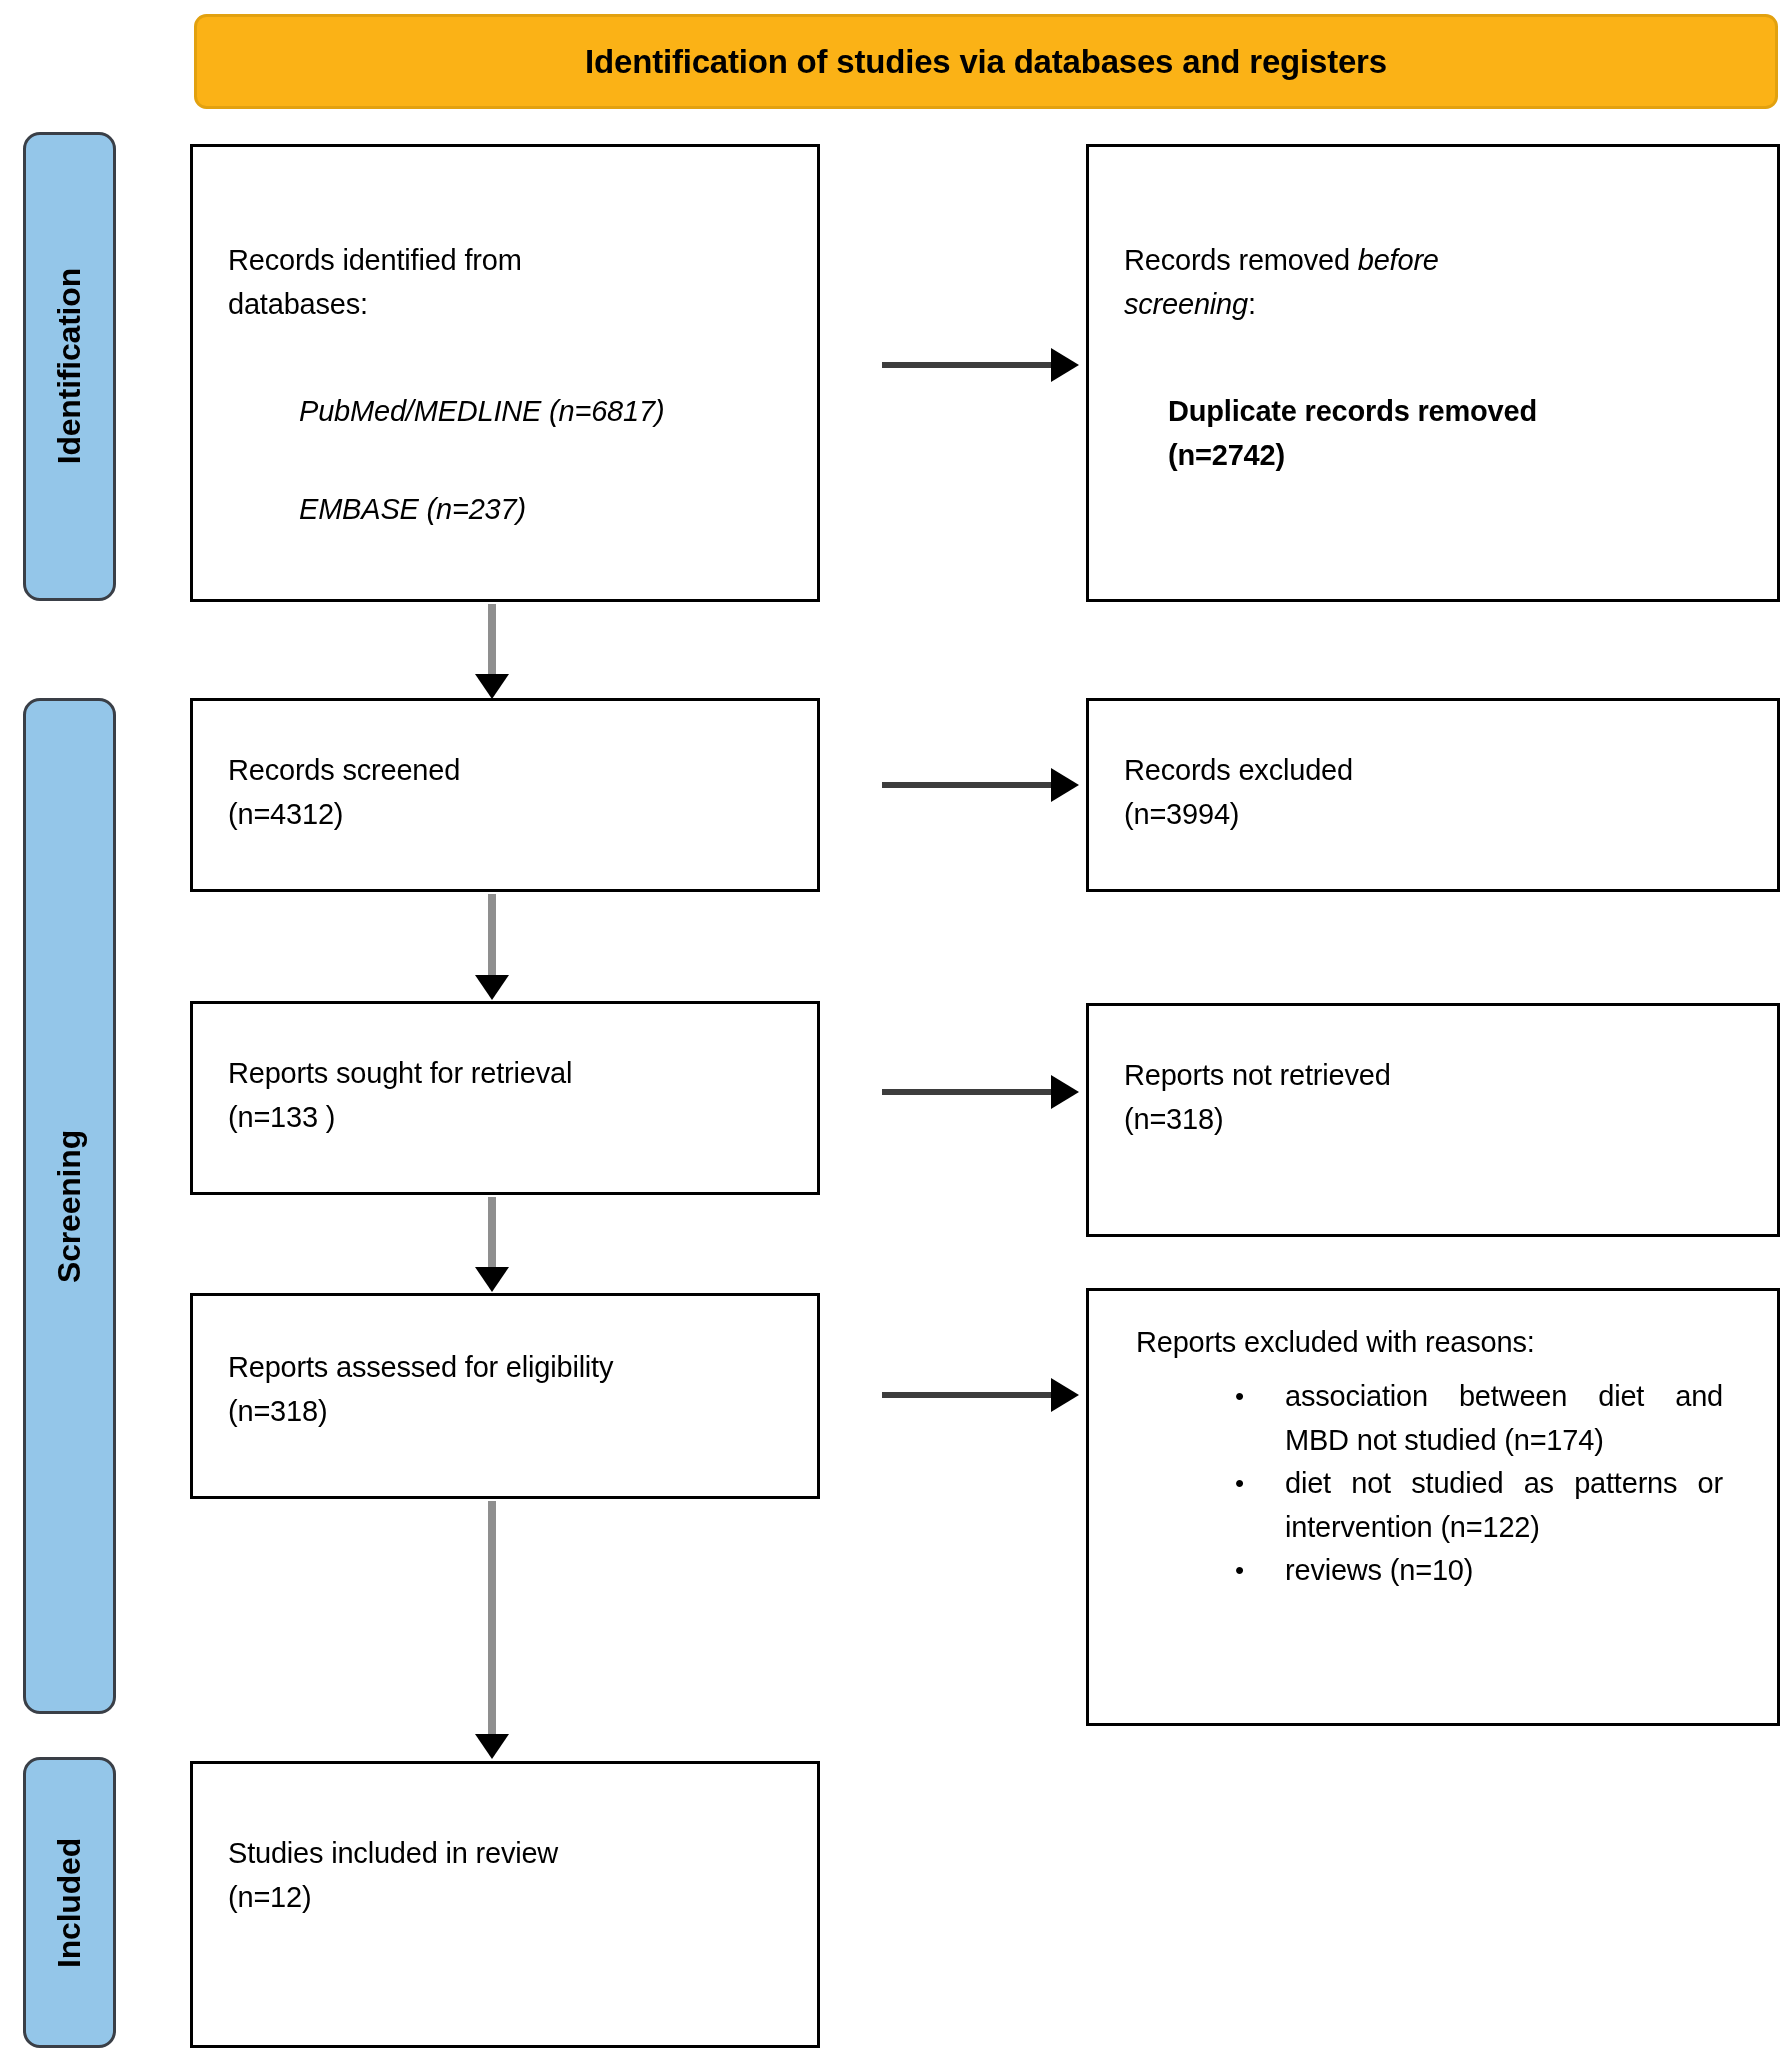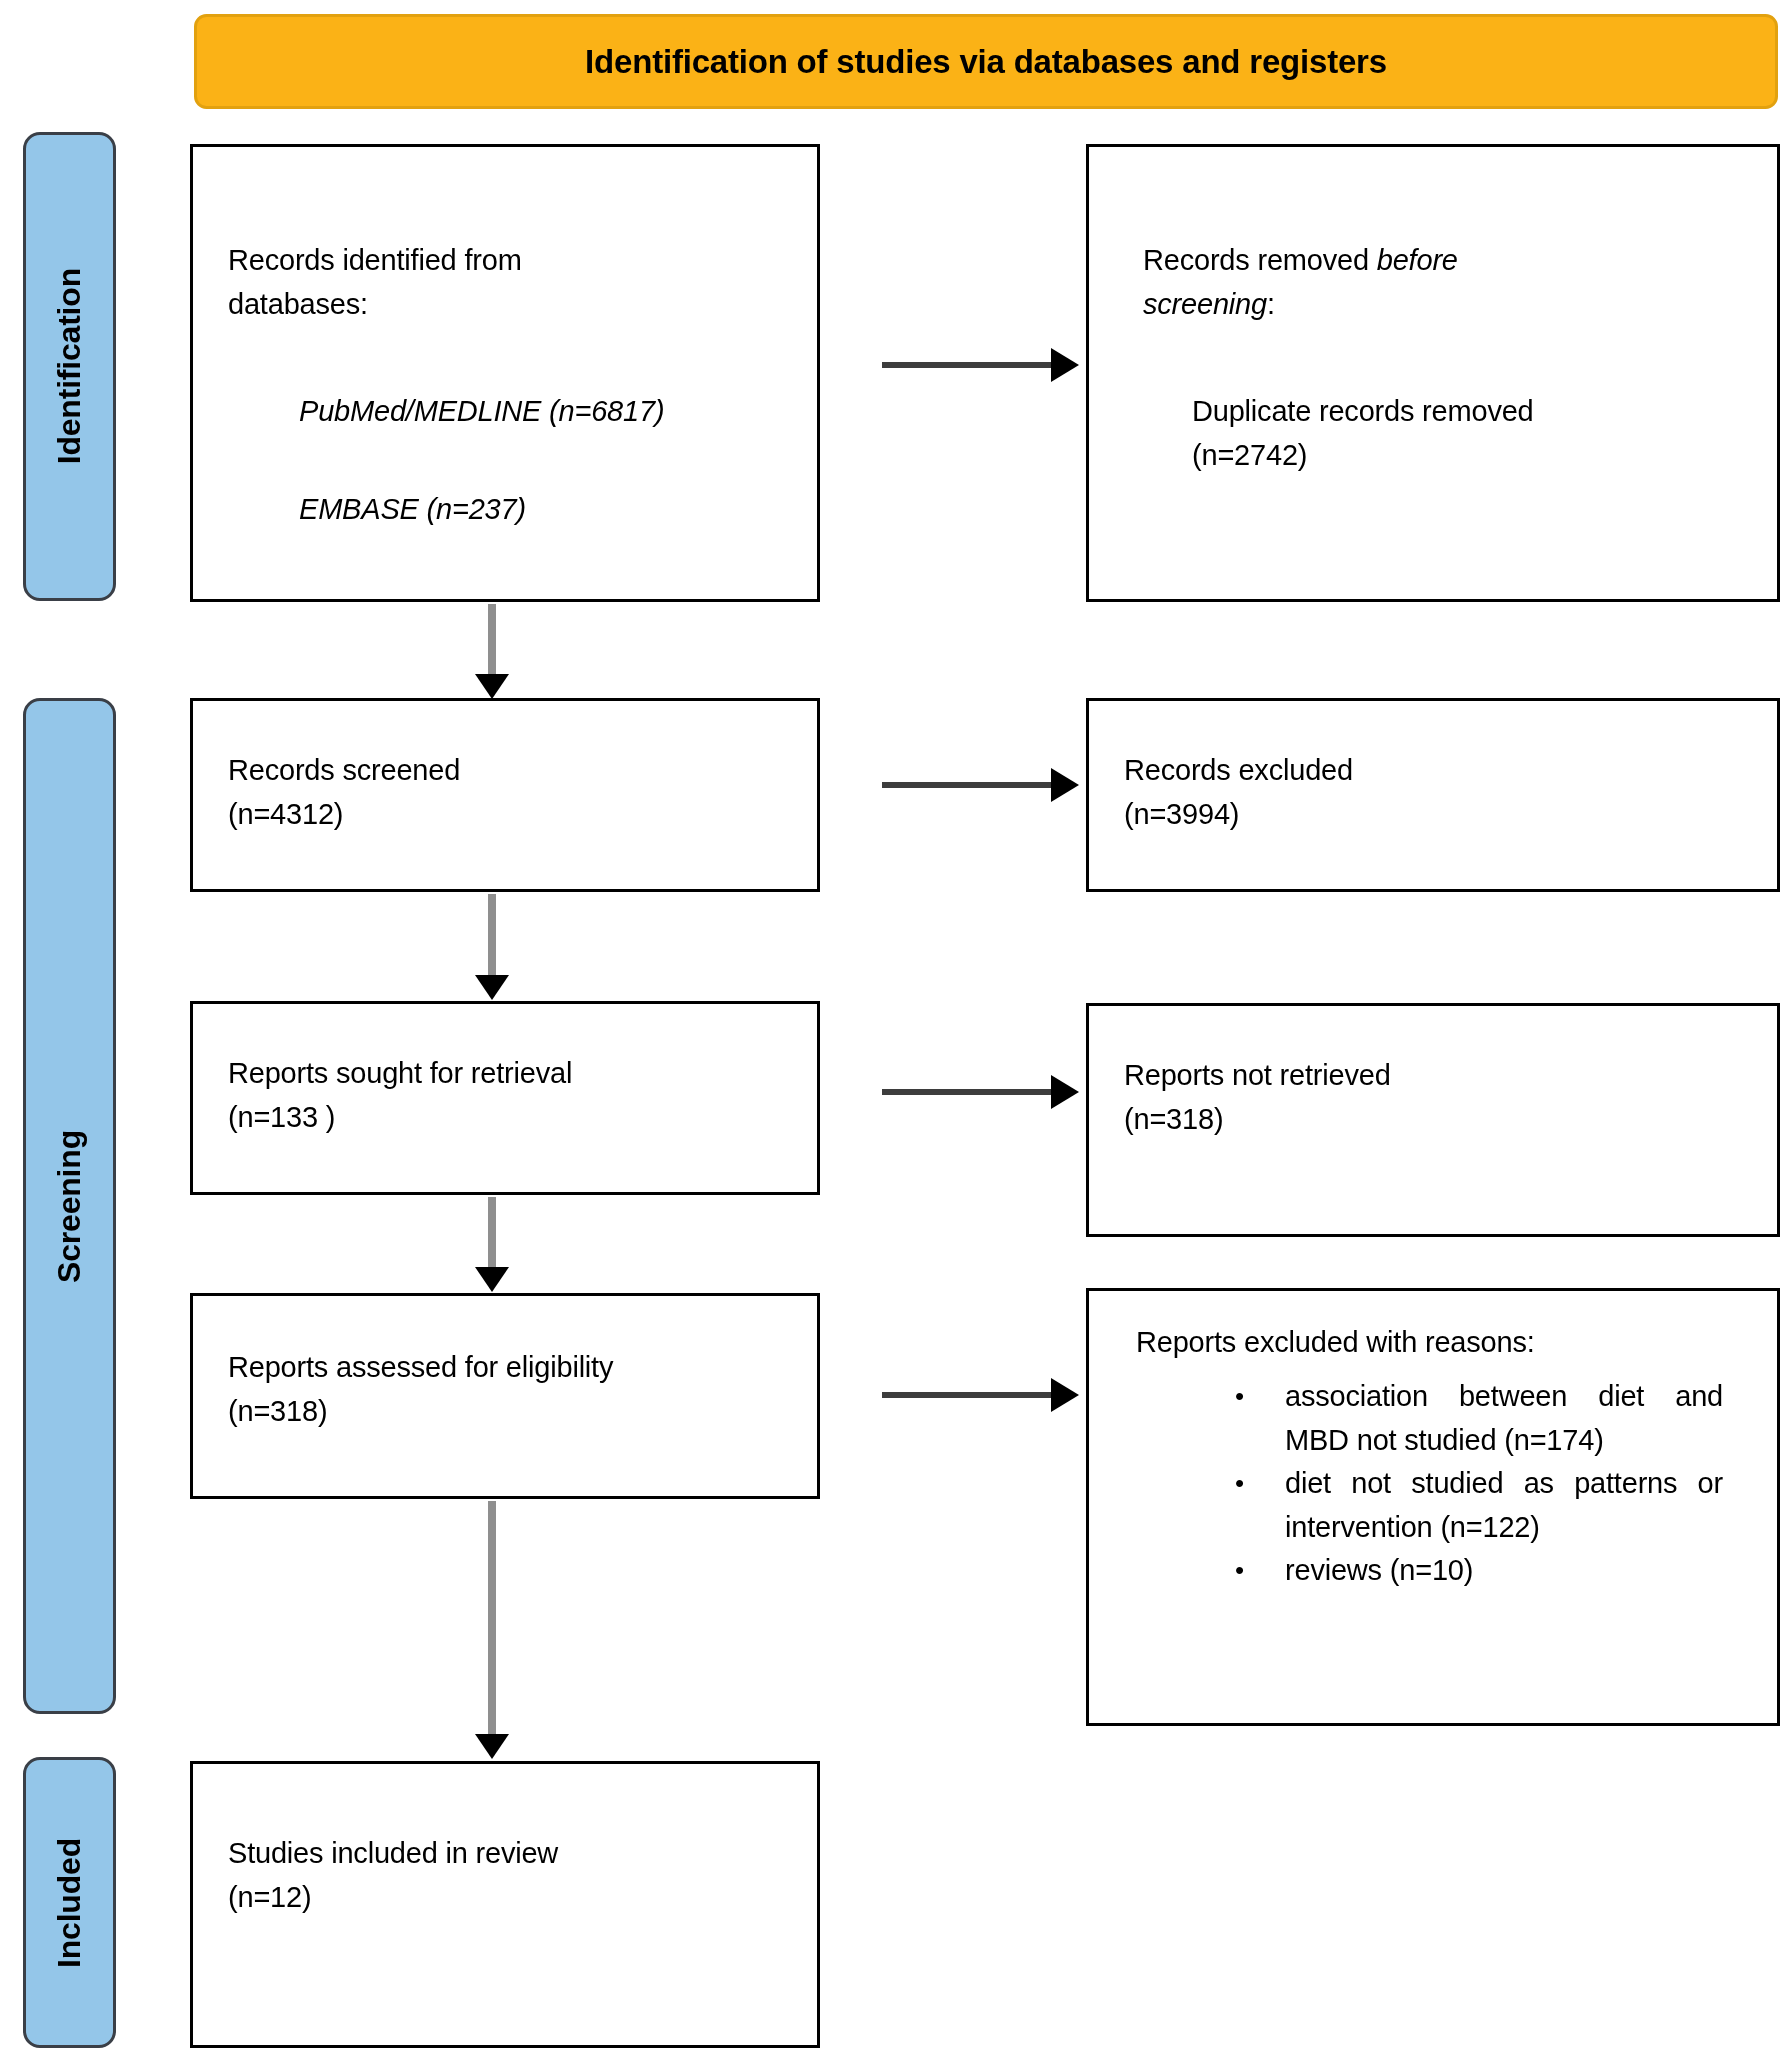--- a/index.html
+++ b/index.html
@@ -40,25 +40,25 @@
   .b2{top:144px;height:458px;padding:92px 23px 0 35px;}
   .b3{top:698px;height:194px;padding:48px 23px 0 35px;}
   .b4{top:698px;height:194px;padding:48px 23px 0 35px;}
   .b5{top:1001px;height:194px;padding:48px 23px 0 35px;}
   .b6{top:1003px;height:234px;padding:48px 23px 0 35px;}
   .b7{top:1293px;height:206px;padding:50px 23px 0 35px;}
   .b8{top:1288px;height:438px;padding:29.5px 31px 0 47px;}
   .b9{top:1761px;height:287px;padding:68px 23px 0 35px;}
 
   .wrap-narrow{max-width:357px;}
-  .wrap-heading2{max-width:345px;margin-left:19px;}
+  .wrap-heading2{max-width:345px;}
   .indent-src{margin-left:71px;font-style:italic;}
   .src-first{margin-top:64px;}
   .src-second{margin-top:54px;}
-  .detail{margin-left:68px;margin-top:64px;max-width:392px;}
+  .detail{margin-left:44px;margin-top:64px;max-width:392px;font-weight:bold;}
   .em{font-style:italic;}
 
   .bullets{margin-top:11px;}
   .bullet-row{display:flex;align-items:flex-start;}
   .bullet-mark{width:50px;margin-left:99px;flex:none;font-size:26px;line-height:1.62;}
   .bullet-text{width:438px;text-align:justify;}
 
   
   .h-arrow{position:absolute;height:34px;width:200px;left:882px;}
   .h-arrow .line{position:absolute;left:0;top:14px;width:172px;height:6.2px;background:#3D3D3D;}

